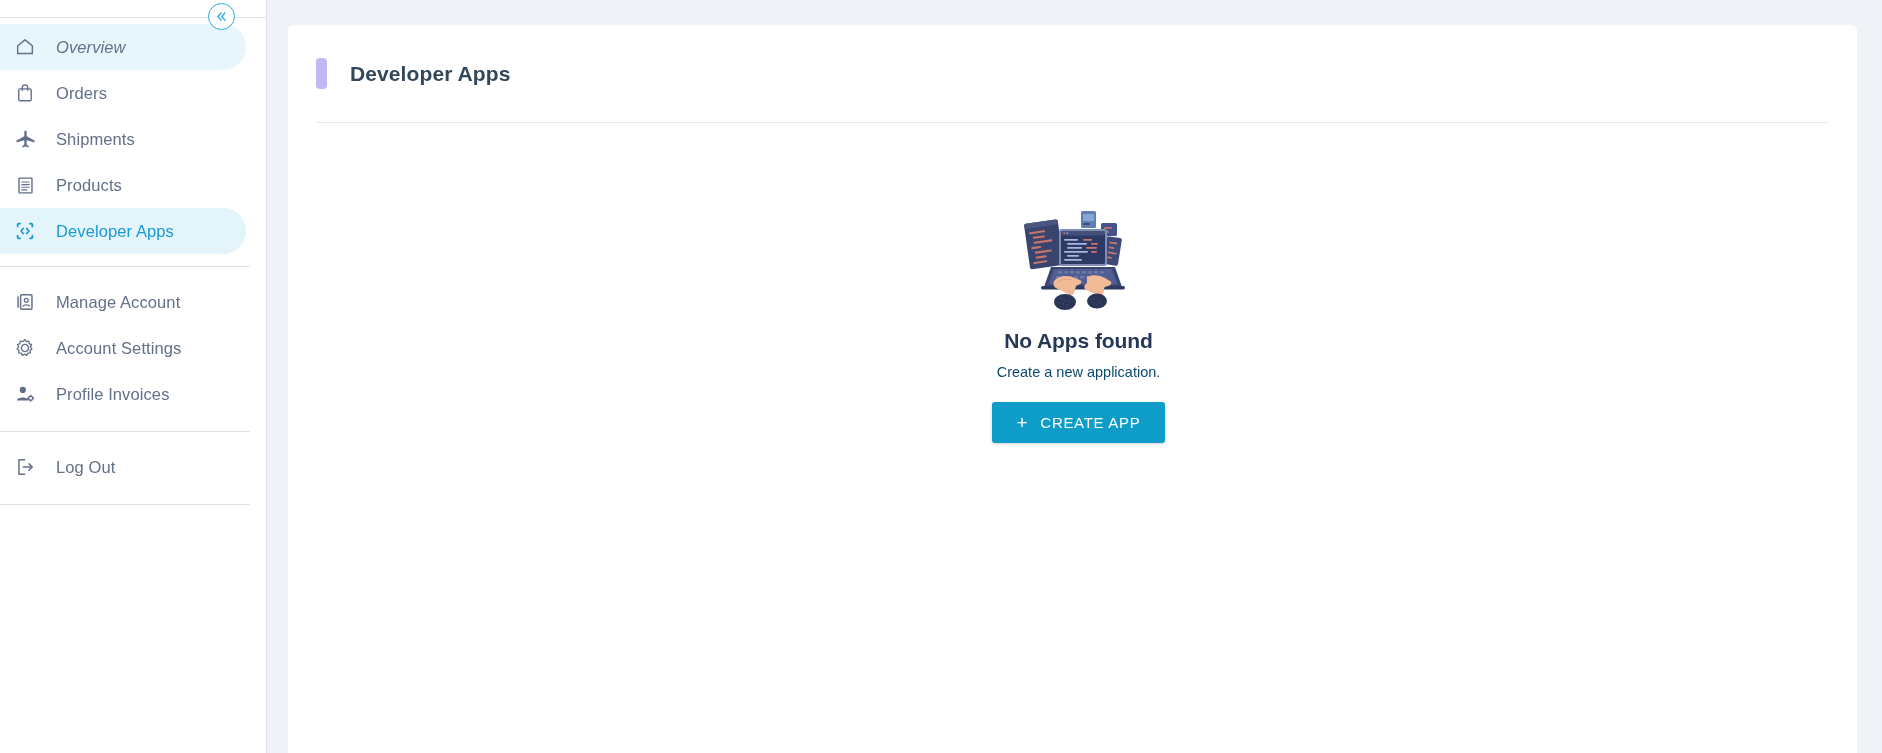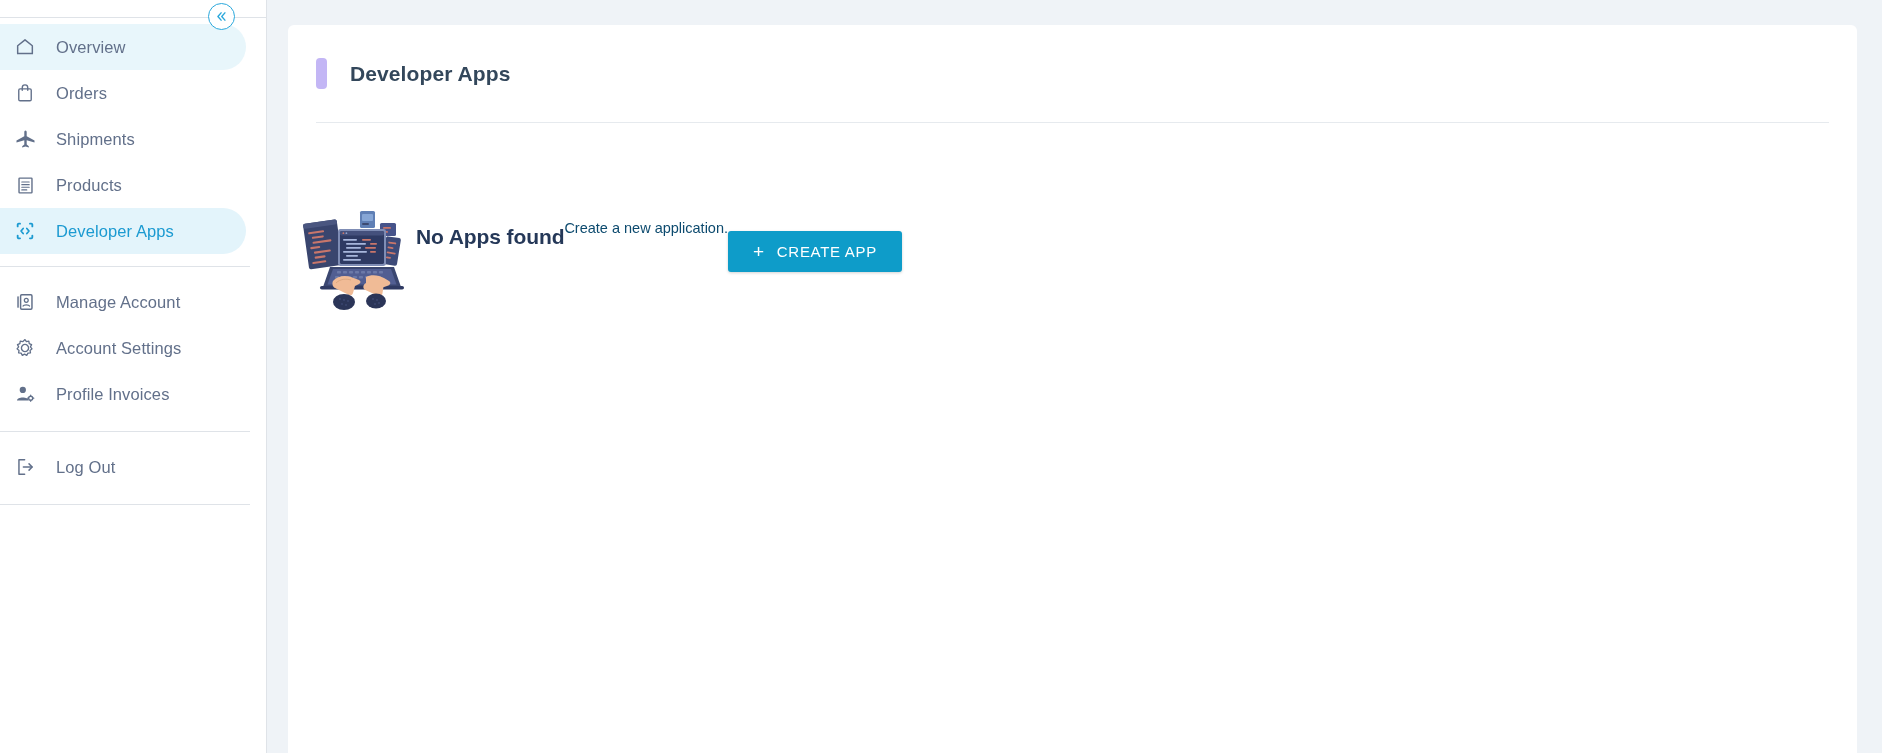--- a/index.html
+++ b/index.html
@@ -74,20 +74,21 @@
 
   .nav-item .label {
     font-size: 16.5px;
     letter-spacing: 0.1px;
     color: #62708a;
     white-space: nowrap;
   }
 
   .nav-item.hovered {
     background: #e8f6fb;
+    font-style: italic;
   }
 
   .nav-item.active {
     background: #e3f4fb;
   }
   .nav-item.active .label { color: #1b9ad1; }
   .nav-item.active .icon  { color: #1b9ad1; }
 
   .nav-divider {
     height: 1px;
@@ -161,21 +162,22 @@
 
   .header-rule {
     height: 1px;
     background: #e6eaee;
     margin: 0 28px;
   }
 
   
   .empty-state {
     display: flex;
-    flex-direction: row;
+    flex-direction: column;
+    align-items: center;
     padding-top: 86px;
     margin-left: 12px;
   }
 
   .illus {
     width: 116px;
     height: 104px;
     display: block;
   }
 

